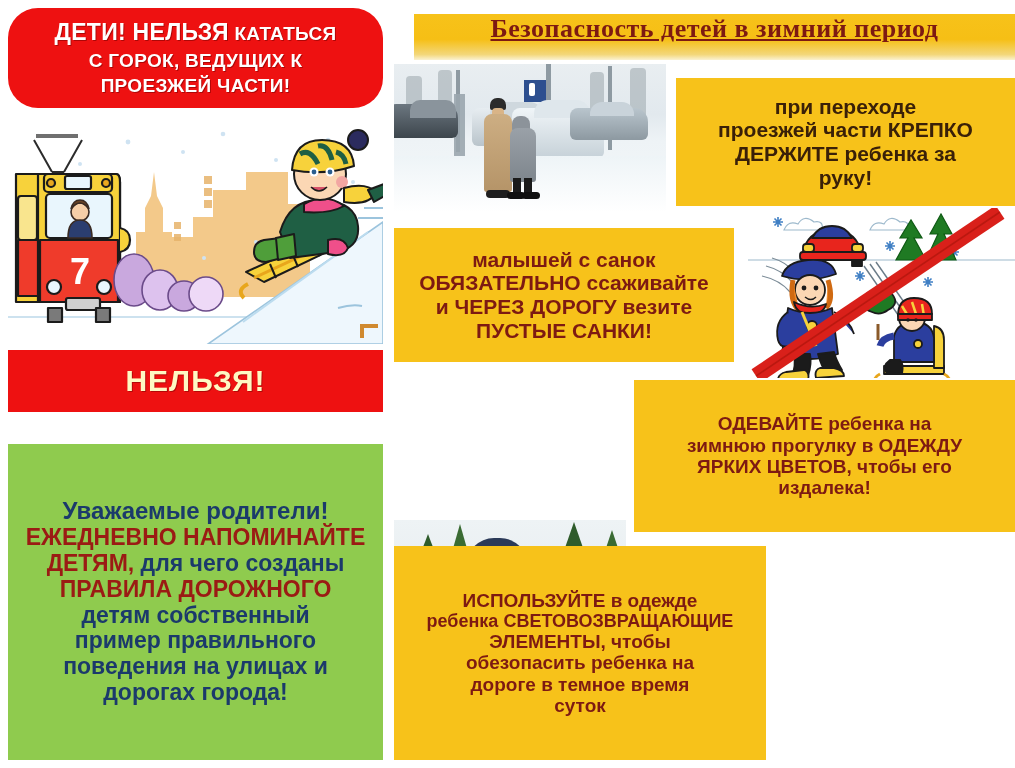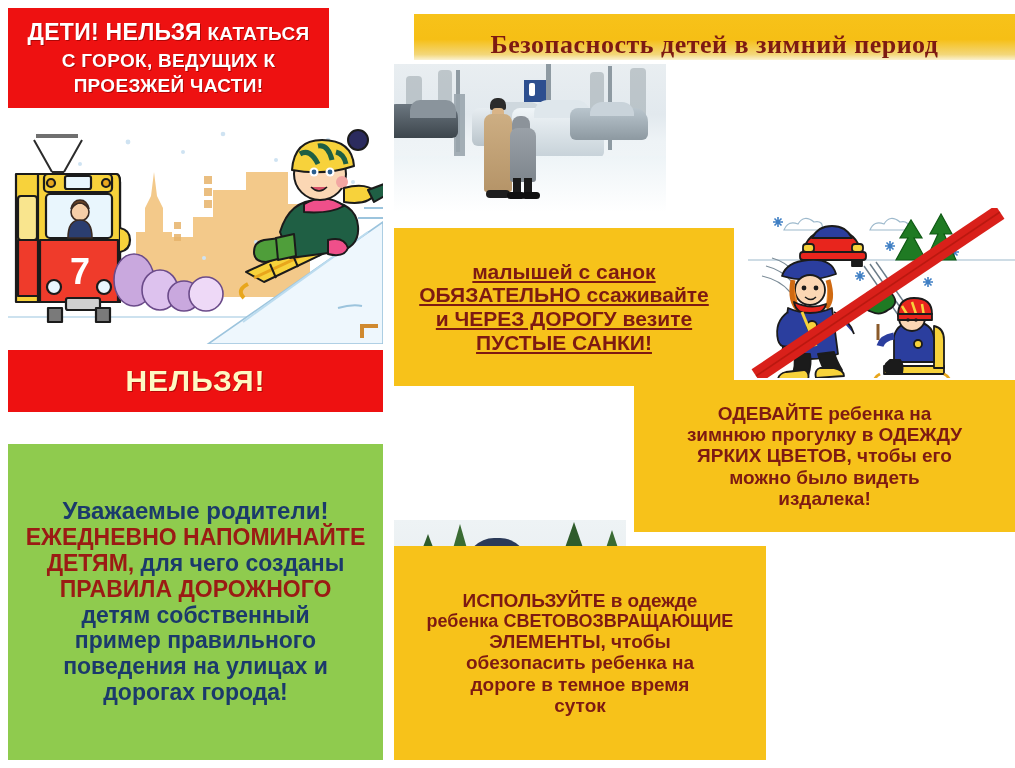--- a/index.html
+++ b/index.html
@@ -19,21 +19,21 @@
 
   .red-banner{background:#ee1111;color:#ffffff;}
   .red-banner .ln{font-weight:bold;letter-spacing:.3px;
       text-shadow:1px 1px 0 rgba(120,0,0,.55);}
 
   .nelzya{background:#ee1111;color:#fef9c3;font-weight:bold;
       text-shadow:1px 1px 0 rgba(120,0,0,.5);}
 
   .title-bar{
       background:linear-gradient(180deg,#f7c21a 0%,#f6bf15 55%,#f3d77a 88%,#fbf2d2 100%);
-      color:#7d1a12;display:flex;align-items:flex-end;justify-content:center;}
+      color:#7d1a12;display:flex;align-items:flex-start;justify-content:center;text-decoration:underline;}
   .title-bar .ttl{font-weight:bold;font-size:26px;letter-spacing:.5px;
       font-family:"Liberation Serif","DejaVu Serif",serif;}
 
   .yellow{background:#f7c21a;color:#7d1a12;}
   .yellow .ln{font-weight:bold;}
   .dark-txt{color:#3a2008;}
 
   .green{background:#8fcb4e;}
   .green .ln{font-weight:bold;}
   .c-blue{color:#1b3a6b;}
@@ -58,21 +58,21 @@
   .ph2-sky{inset:0;background:linear-gradient(180deg,#eef3f5 0%,#e8eef1 40%,#f7fbfc 100%);}
   .ph2-fir{position:absolute;background:#2d5a2a;}
   .ph2-snow{position:absolute;left:0;right:0;bottom:0;background:
       linear-gradient(180deg,#f2f7f9 0%,#ffffff 60%,#eef4f7 100%);}
 </style>
 </head>
 <body>
 
 <div class="poster">
 
-  <div class="blk txt red-banner" style="left:8px;top:8px;width:321px;height:100px;padding:6px 8px;">
+  <div class="blk txt red-banner" style="left:8px;top:8px;width:375px;height:100px;padding:6px 8px;border-radius:30px;">
     <p class="ln" style="font-size:21px;">
       <span style="font-size:23px;">ДЕТИ! НЕЛЬЗЯ</span><span style="font-size:19px;"> КАТАТЬСЯ</span>
     </p>
     <p class="ln" style="font-size:19px;margin-top:4px;">С ГОРОК, ВЕДУЩИХ К</p>
     <p class="ln" style="font-size:19px;margin-top:4px;">ПРОЕЗЖЕЙ ЧАСТИ!</p>
   </div>
 
   <div class="blk illus" style="left:8px;top:112px;width:375px;height:232px;">
     <svg viewBox="0 0 375 232" width="375" height="232">
       <rect x="0" y="0" width="375" height="232" fill="#ffffff"></rect>
@@ -263,22 +263,28 @@
     <div class="layer" style="left:92px;top:126px;width:24px;height:8px;background:#1e1e1e;border-radius:4px;"></div>
 
     <div class="layer" style="left:118px;top:52px;width:18px;height:16px;background:#8c939a;border-radius:8px 8px 3px 3px;"></div>
     <div class="layer" style="left:116px;top:64px;width:26px;height:54px;background:linear-gradient(180deg,#9aa1a8,#7e868d);border-radius:8px 8px 3px 3px;"></div>
     <div class="layer" style="left:119px;top:114px;width:8px;height:18px;background:#1a1a1a;"></div>
     <div class="layer" style="left:130px;top:114px;width:8px;height:18px;background:#1a1a1a;"></div>
     <div class="layer" style="left:113px;top:128px;width:18px;height:7px;background:#101010;border-radius:4px;"></div>
     <div class="layer" style="left:128px;top:128px;width:18px;height:7px;background:#101010;border-radius:4px;"></div>
   </div>
 
-
-  <div class="blk txt yellow" style="left:394px;top:228px;width:340px;height:158px;padding:4px 6px;text-decoration:underline;">
+  <div class="blk txt yellow" style="left:676px;top:78px;width:339px;height:128px;padding:4px 8px;">
+    <p class="ln dark-txt" style="font-size:21px;">при переходе</p>
+    <p class="ln dark-txt" style="font-size:21px;">проезжей части КРЕПКО</p>
+    <p class="ln dark-txt" style="font-size:21px;">ДЕРЖИТЕ ребенка за</p>
+    <p class="ln dark-txt" style="font-size:21px;">руку!</p>
+  </div>
+
+  <div class="blk txt yellow" style="left:394px;top:228px;width:340px;height:134px;padding:4px 6px;">
     <p class="ln" style="font-size:21px;">малышей с санок</p>
     <p class="ln" style="font-size:21px;">ОБЯЗАТЕЛЬНО ссаживайте</p>
     <p class="ln" style="font-size:21px;">и ЧЕРЕЗ ДОРОГУ везите</p>
     <p class="ln" style="font-size:21px;">ПУСТЫЕ САНКИ!</p>
   </div>
 
   <div class="blk illus" style="left:748px;top:208px;width:267px;height:170px;">
     <svg viewBox="0 0 267 170" width="267" height="170">
       <rect x="0" y="0" width="267" height="170" fill="#ffffff"></rect>
 
@@ -415,21 +421,20 @@
     <div class="layer" style="left:44px;top:122px;width:56px;height:12px;background:#e8f1f5;border-radius:6px;"></div>
     <div class="layer" style="left:24px;top:136px;width:48px;height:24px;background:#1b2638;border-radius:10px;"></div>
 
     <div class="layer" style="left:0;right:0;bottom:0;height:26px;background:linear-gradient(180deg,rgba(255,255,255,.4),#ffffff);"></div>
   </div>
 
   <div class="blk txt yellow" style="left:634px;top:380px;width:381px;height:152px;padding:4px 6px;">
     <p class="ln" style="font-size:19px;">ОДЕВАЙТЕ ребенка на</p>
     <p class="ln" style="font-size:19px;">зимнюю прогулку в ОДЕЖДУ</p>
     <p class="ln" style="font-size:19px;">ЯРКИХ ЦВЕТОВ, чтобы его</p>
-    <p class="ln" style="font-size:19px;">можно было видеть</p>
     <p class="ln" style="font-size:19px;">издалека!</p>
   </div>
 
   <div class="blk txt yellow" style="left:394px;top:546px;width:372px;height:214px;padding:6px 4px;">
     <p class="ln" style="font-size:19px;">ИСПОЛЬЗУЙТЕ в одежде</p>
     <p class="ln" style="font-size:18px;">ребенка СВЕТОВОЗВРАЩАЮЩИЕ</p>
     <p class="ln" style="font-size:19px;">ЭЛЕМЕНТЫ, чтобы</p>
     <p class="ln" style="font-size:19px;">обезопасить ребенка на</p>
     <p class="ln" style="font-size:19px;">дороге в темное время</p>
     <p class="ln" style="font-size:19px;">суток</p>

